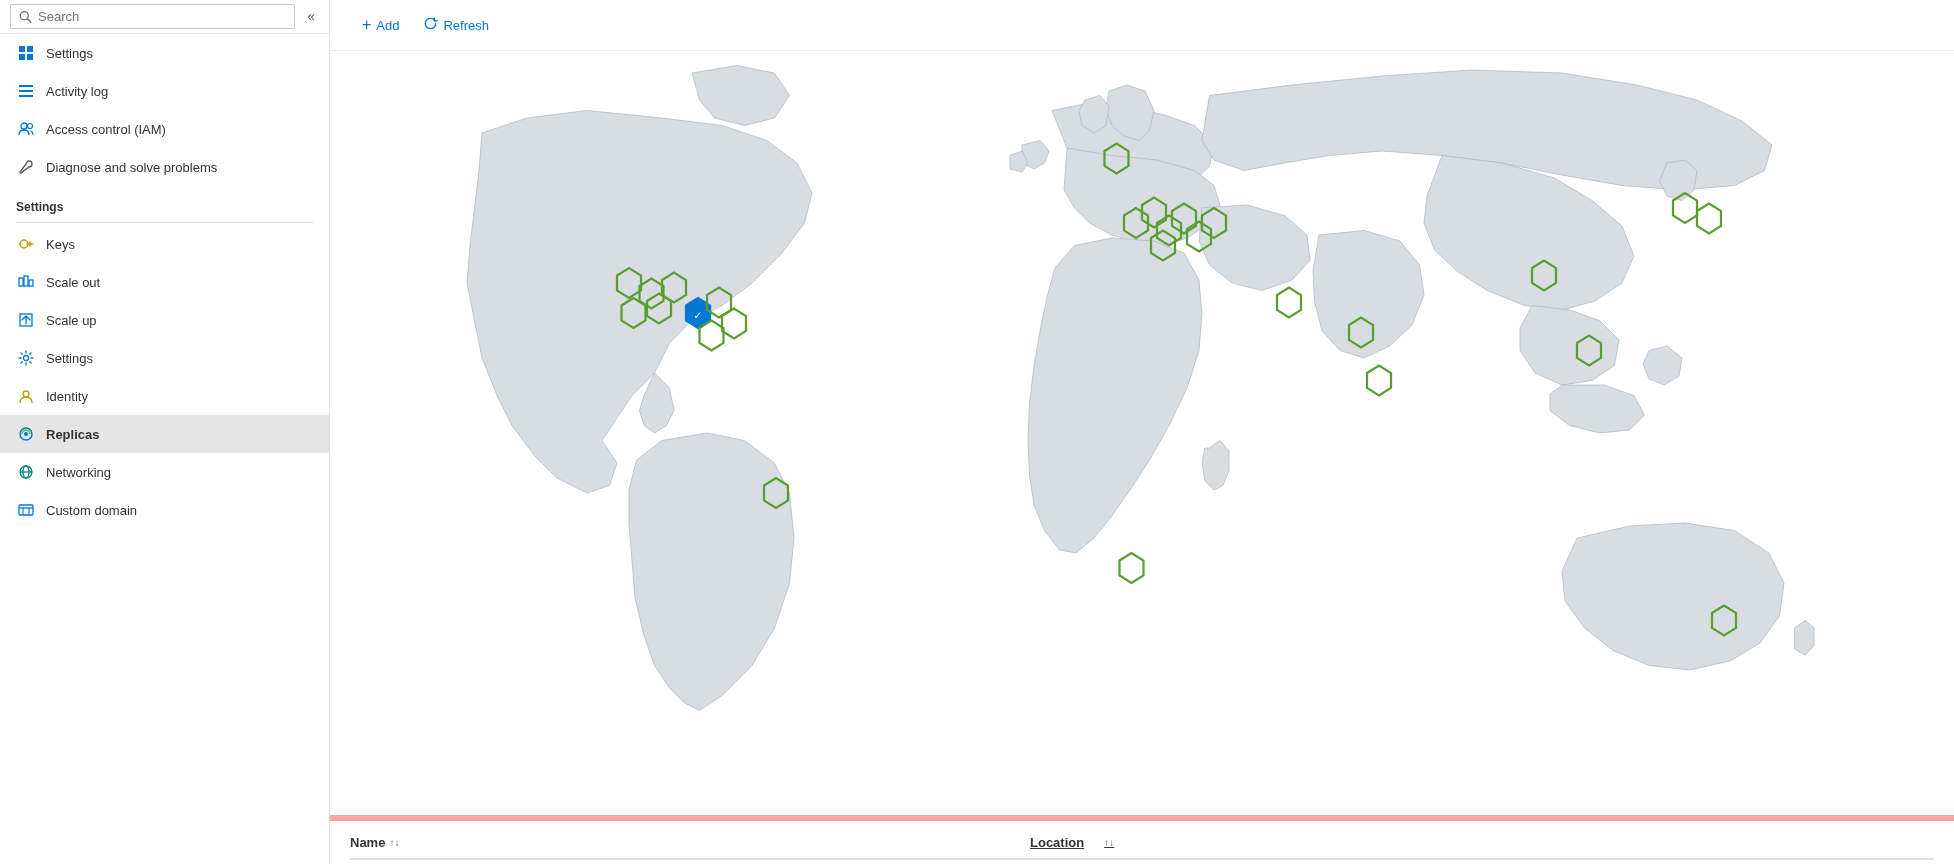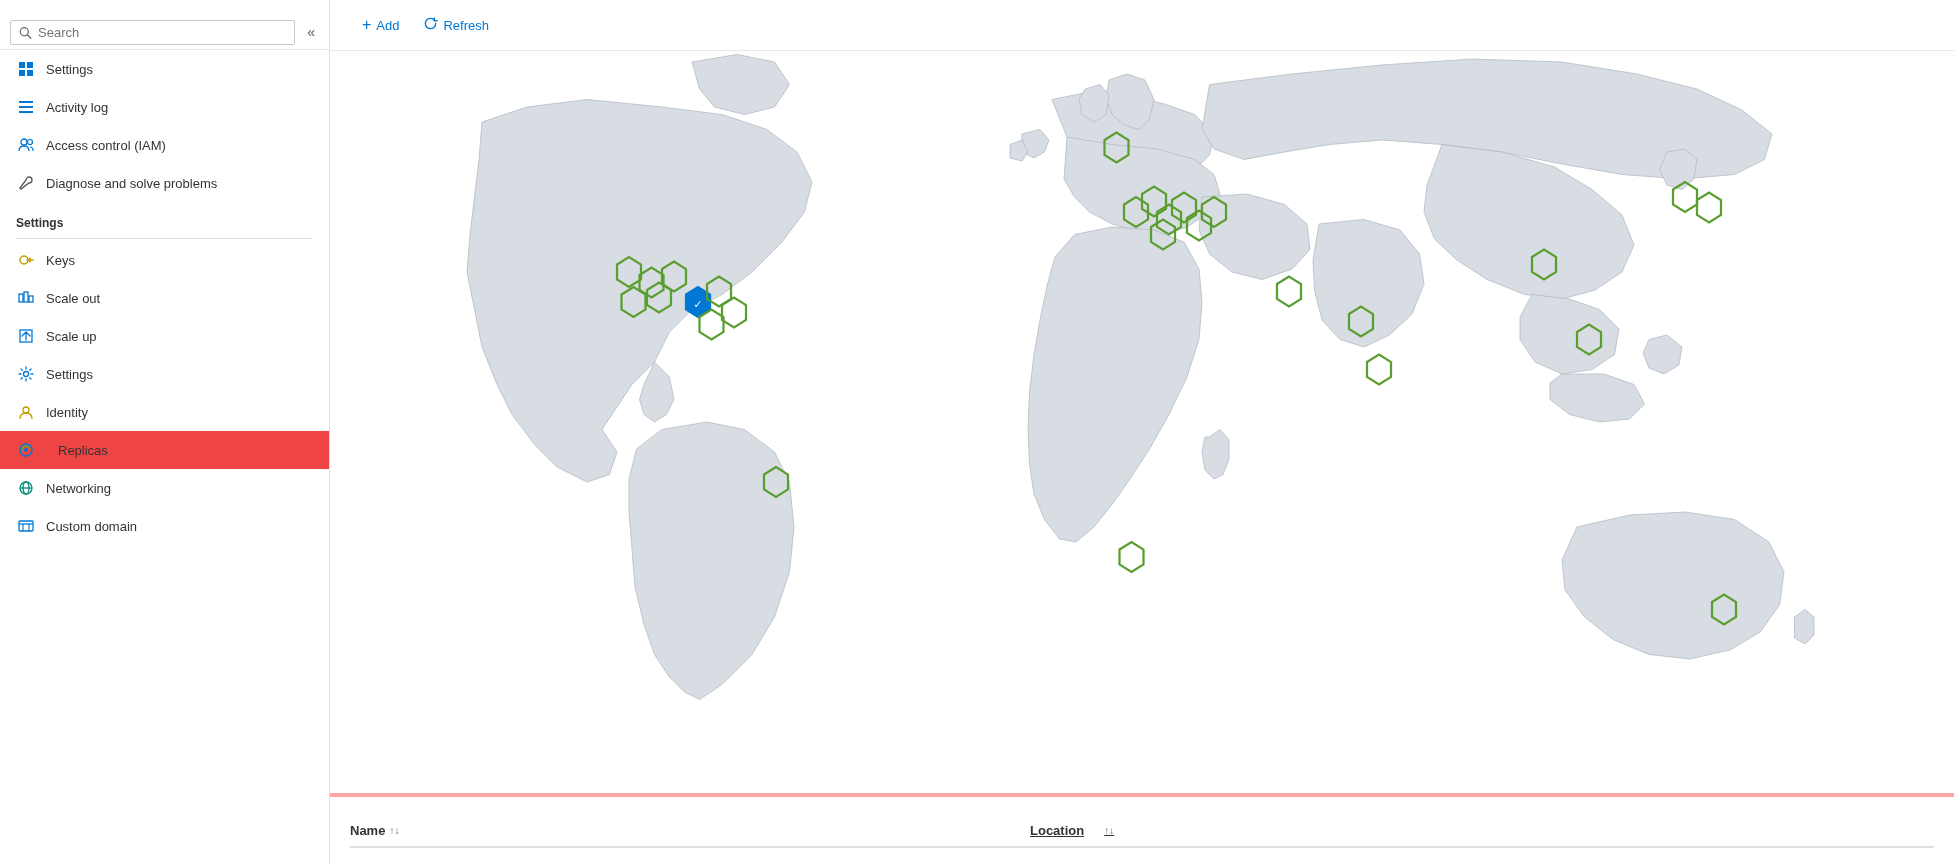--- a/index.html
+++ b/index.html
@@ -14,21 +14,20 @@
       display: flex;
       flex-direction: column;
       overflow-y: auto;
       padding-top: 0;
     }
     .sidebar-search-row {
       display: flex;
       align-items: flex-start;
       padding: 4px 10px;
       border-bottom: 1px solid #e8e8e8;
-      margin-top: 16px;
     }
     .search-box {
       display: flex;
       align-items: center;
       border: 1px solid #c8c8c8;
       border-radius: 2px;
       padding: 4px 8px;
       flex: 1;
       background: #fff;
     }
@@ -53,21 +52,21 @@
 
     .nav-item {
       display: flex;
       align-items: center;
       padding: 9px 16px;
       cursor: pointer;
       color: #333;
       font-size: 13px;
       user-select: none;
     }
-    .nav-item.active { background: #ef4444; font-weight: 400; gap: 12px; }
+    .nav-item.active { background: #e5e5e5; font-weight: 700; }
     .nav-icon {
       width: 20px;
       height: 20px;
       margin-right: 10px;
       display: flex;
       align-items: center;
       justify-content: center;
       flex-shrink: 0;
     }
 
@@ -121,22 +120,22 @@
       justify-content: center;
     }
 
     .world-map-svg {
       width: 95%;
       max-width: 1500px;
       height: auto;
     }
 
     .table-area {
-      border-top: 4px solid #fca5a5;
-      padding: 16px 20px;
+      border-top: 6px solid #fca5a5;
+      padding: 4px 20px;
     }
     .table-header {
       display: flex;
       padding: 10px 0 8px 0;
       border-bottom: 1px solid #e0e0e0;
       font-weight: 600;
       font-size: 13px;
       color: #333;
     }
     .col-name { width: 680px; display: flex; align-items: center; gap: 4px; }

